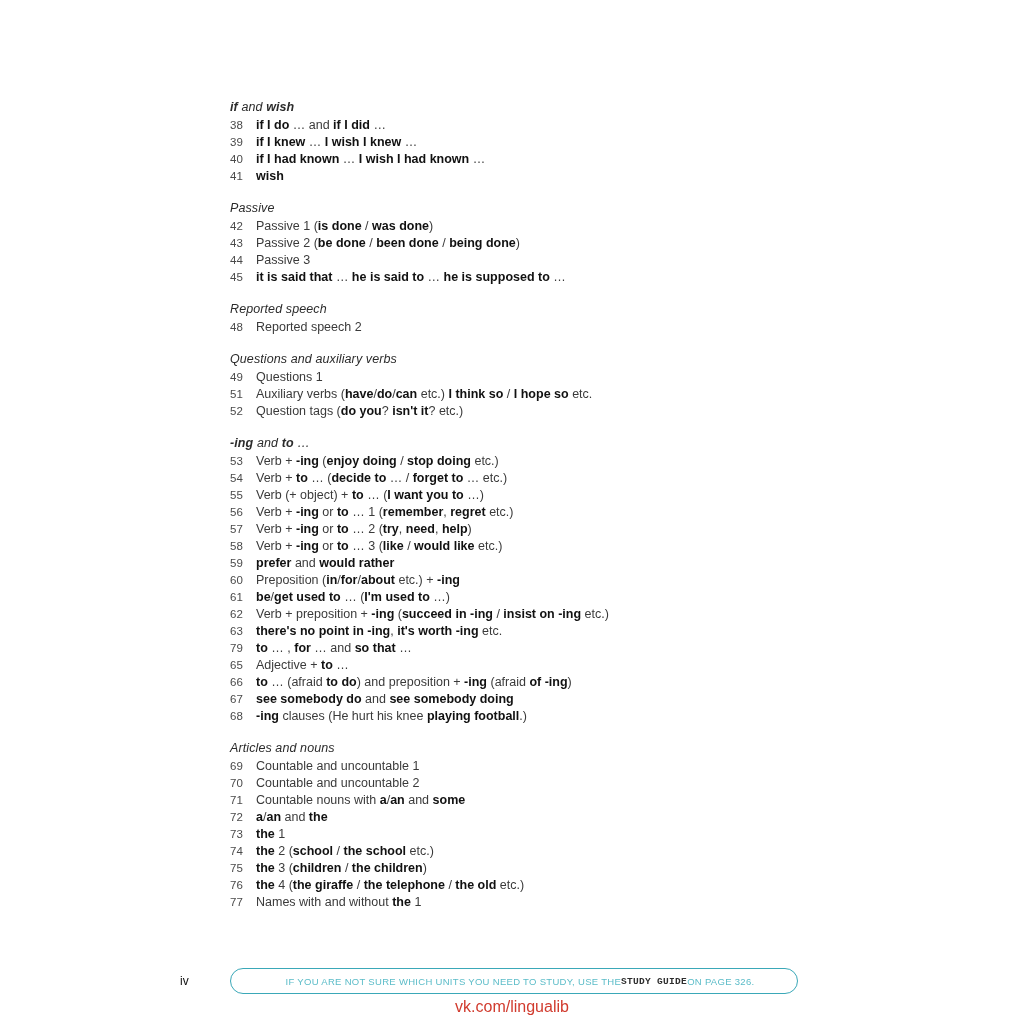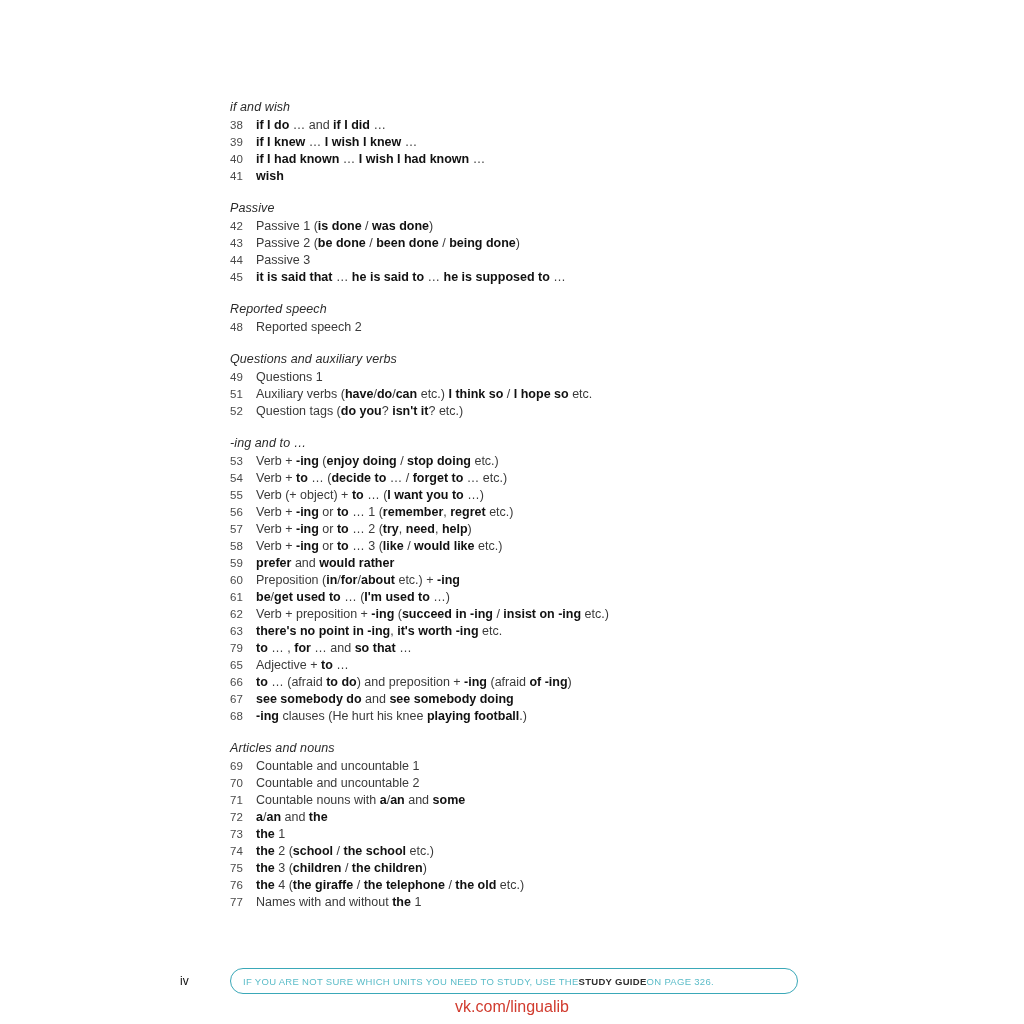--- a/index.html
+++ b/index.html
@@ -31,21 +31,21 @@
     margin-bottom: 16px;
   }
   .section-heading {
     font-style: italic;
     font-size: 12.5px;
     color: #2b2b2b;
     margin-bottom: 3px;
     letter-spacing: 0.1px;
   }
   .section-heading .b {
-    font-weight: normal;
+    font-weight: bold;
     font-style: italic;
   }
   .row {
     display: flex;
     align-items: flex-start;
     line-height: 17px;
     font-size: 12.5px;
     white-space: nowrap;
   }
   .num {
@@ -69,24 +69,26 @@
     height: 26px;
     border: 1px solid #3aa8b8;
     border-radius: 13px;
     box-sizing: border-box;
     display: flex;
     align-items: center;
     padding-left: 12px;
     font-size: 9.5px;
     letter-spacing: 0.3px;
     color: #5bbcc8;
+    justify-content: center;
   }
   .footer-bar b {
     color: #2e2e2e;
     font-weight: bold;
+    font-family: Liberation Mono, monospace;
   }
   .page-number {
     position: absolute;
     left: 180px;
     top: 974px;
     font-size: 12px;
     font-weight: normal;
     color: #111;
   }
   .watermark {

